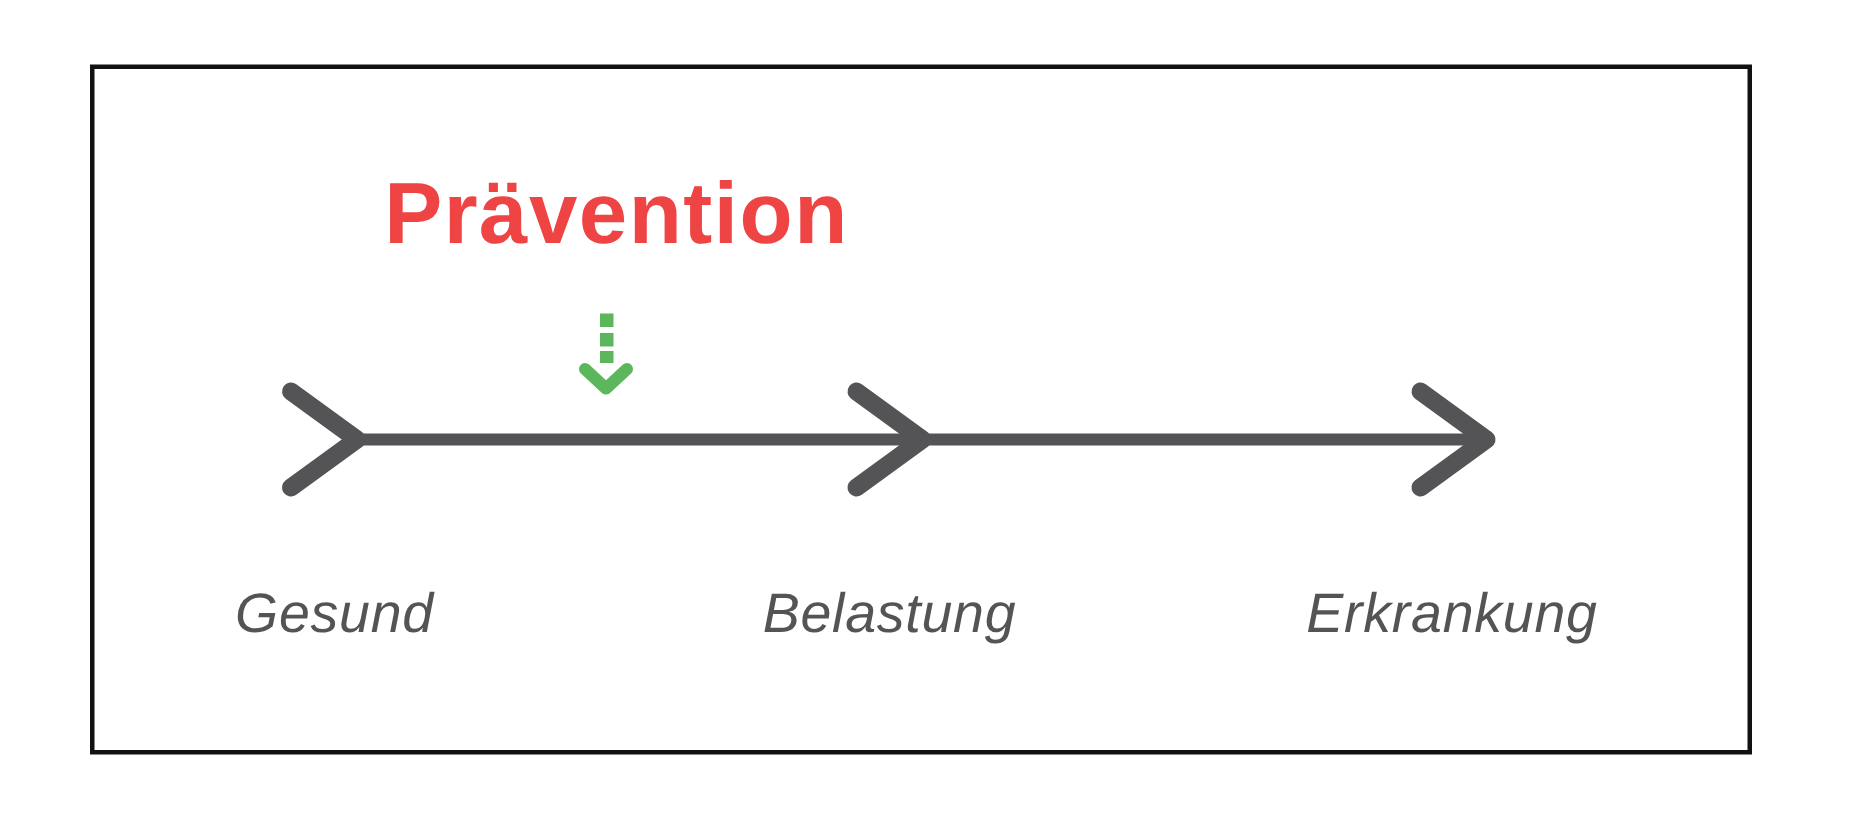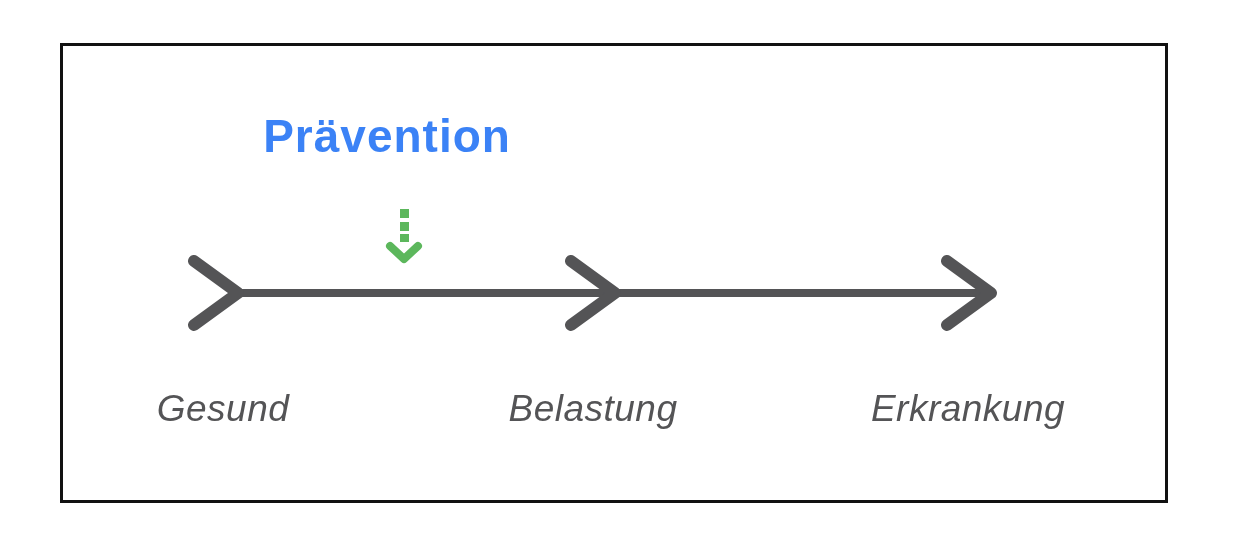--- a/index.html
+++ b/index.html
@@ -20,27 +20,27 @@
     left: 60px;
     top: 43px;
     width: 1108px;
     height: 460px;
     border: 3px solid #111111;
     box-sizing: border-box;
     background: #ffffff;
   }
   .prevention-label {
     position: absolute;
-    left: 324px;
+    left: 348px;
     top: 63px;
     transform: translateX(-50%);
-    font-size: 46px;
+    font-size: 58px;
     font-weight: 700;
     letter-spacing: 1px;
-    color: #3b82f6;
+    color: #ef4444;
     white-space: nowrap;
   }
   .down-arrow {
     position: absolute;
     left: 321px;
     top: 160px;
     width: 40px;
     height: 60px;
   }
   .timeline {

